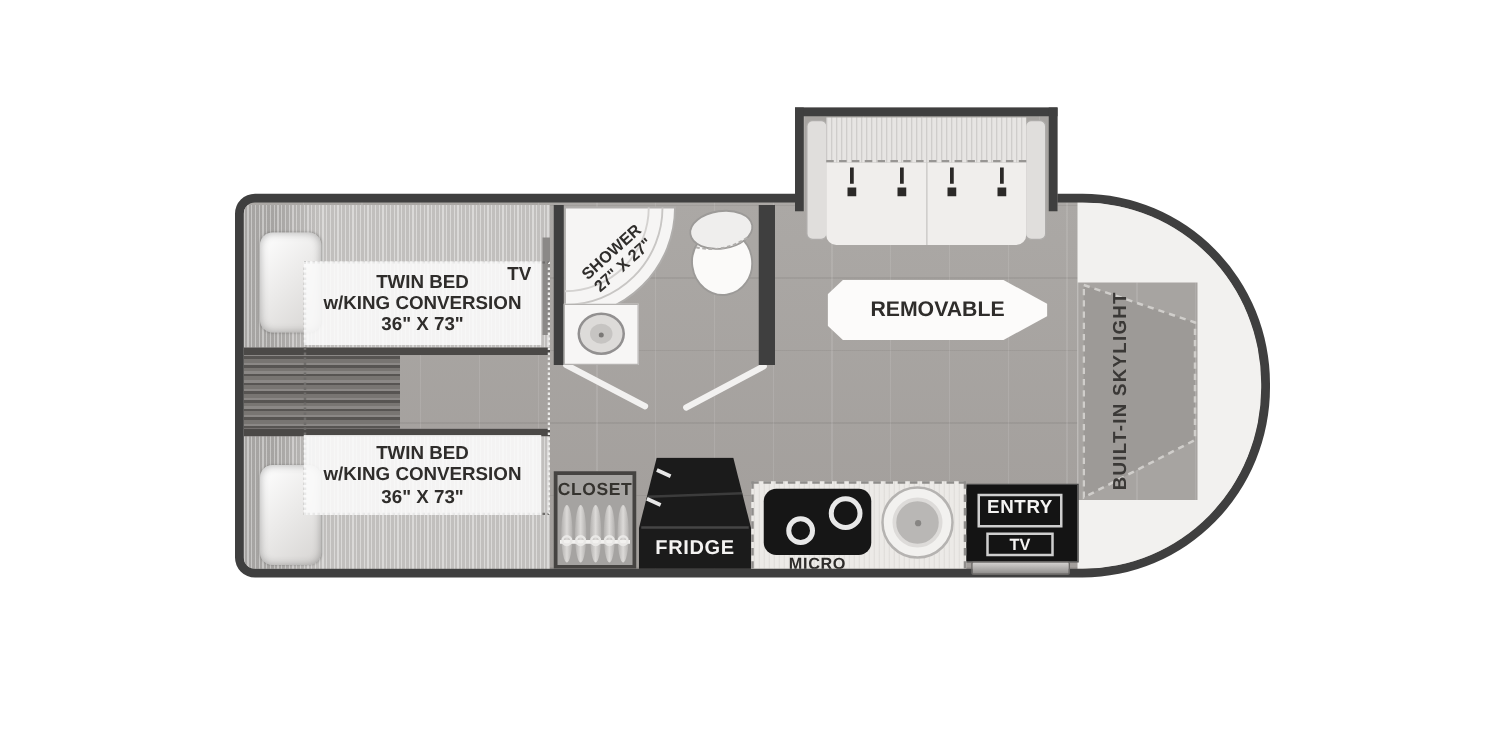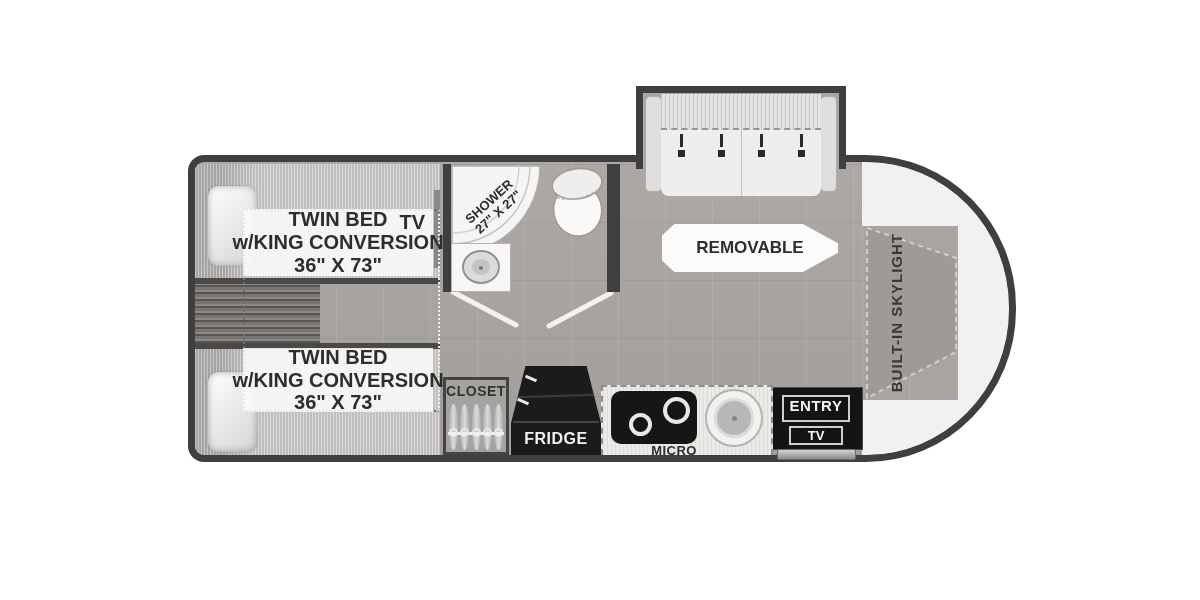--- a/index.html
+++ b/index.html
@@ -40,21 +40,21 @@
       linear-gradient(90deg, rgba(90,88,86,0.25) 0 26px, rgba(0,0,0,0) 60px);
   }
   .bed-top{ top:2px; height:120px; border-bottom:6px solid #4b4947; }
   .bed-bottom{ top:181px; height:112px; border-top:6px solid #4b4947; }
   .pillow{ position:absolute; width:49px; height:80px; border-radius:10px;
     background:linear-gradient(135deg,#ffffff,#d6d4d2);
     box-shadow: inset 0 0 7px rgba(0,0,0,0.30), 0 0 2px rgba(0,0,0,0.25); }
   .bed-label{ position:absolute; background:rgba(251,251,250,0.88);
     display:flex; flex-direction:column; align-items:center; justify-content:center;
     line-height:1.14; z-index:6; }
-  .bed-label span{ font-weight:bold; color:#2f2d2b; font-size:20px; white-space:nowrap;text-align:center; }
+  .bed-label span{ font-weight:bold; color:#2f2d2b; font-size:15px; white-space:nowrap;text-align:center; }
   .bedroom-tv{ position:absolute; right:8px; top:2px; font-size:13px; font-weight:bold; color:#2f2d2b; }
   .tv-strip{ left:239px; top:28px; width:6px; height:78px; background:#8b8987; }
   .nightstand{ left:0; top:122px; width:125px; height:59px; background-color:#787572;
     background-image:repeating-linear-gradient(0deg, rgba(0,0,0,0.28) 0 2px, rgba(255,255,255,0.14) 2px 4px, rgba(0,0,0,0) 4px 7px); }
   .conv-rect{ left:48px; top:47px; width:197px; height:203px;
     border:2px dotted #6e6c6a; border-right-color:#ececea; z-index:5; }
 
   
   .bath-wall{ background:#3f3f3f; z-index:4; }
   .bwall-left{ left:248px; top:2px; width:8px; height:128px; }
@@ -105,21 +105,21 @@
 
   .counter{ left:406px; top:223px; width:172px; height:70px; background-color:#eceae7;
     background-image:repeating-linear-gradient(90deg, rgba(120,118,116,0.12) 0 1px, rgba(0,0,0,0) 1px 4px);
     border-top:2px dashed #8f8d8b; border-left:2px dashed #8f8d8b; border-right:2px dashed #8f8d8b;
     z-index:5; }
   .cooktop{ position:absolute; left:8px; top:4px; width:86px; height:53px; background:#161616;
     border-radius:10px; }
   .burner{ position:absolute; border-radius:50%; border:4px solid #e8e8e8; background:#161616; }
   .burner-s{ left:18px; top:22px; width:23px; height:23px; }
   .burner-l{ left:52px; top:6px; width:27px; height:27px; }
-  .micro-label{ position:absolute; left:8px; top:56px; width:86px; text-align:right;
+  .micro-label{ position:absolute; left:8px; top:56px; width:86px; text-align:center;
     font-size:13px; font-weight:bold; color:#2e2c2a; letter-spacing:0.5px; }
   .sink{ position:absolute; left:102px; top:2px; width:58px; height:58px; border-radius:50%;
     background:#f2f1ef; border:2px solid #b5b3b1; }
   .sink-bowl{ position:absolute; left:7px; top:7px; width:40px; height:40px; border-radius:50%;
     background:#b9b7b5; border:3px solid #dddbd9; }
   .sink-dot{ position:absolute; left:25px; top:25px; width:5px; height:5px; border-radius:50%;
     background:#878583; }
 
   
   .slideout{ position:absolute; left:636px; top:86px; width:210px; height:83px;

